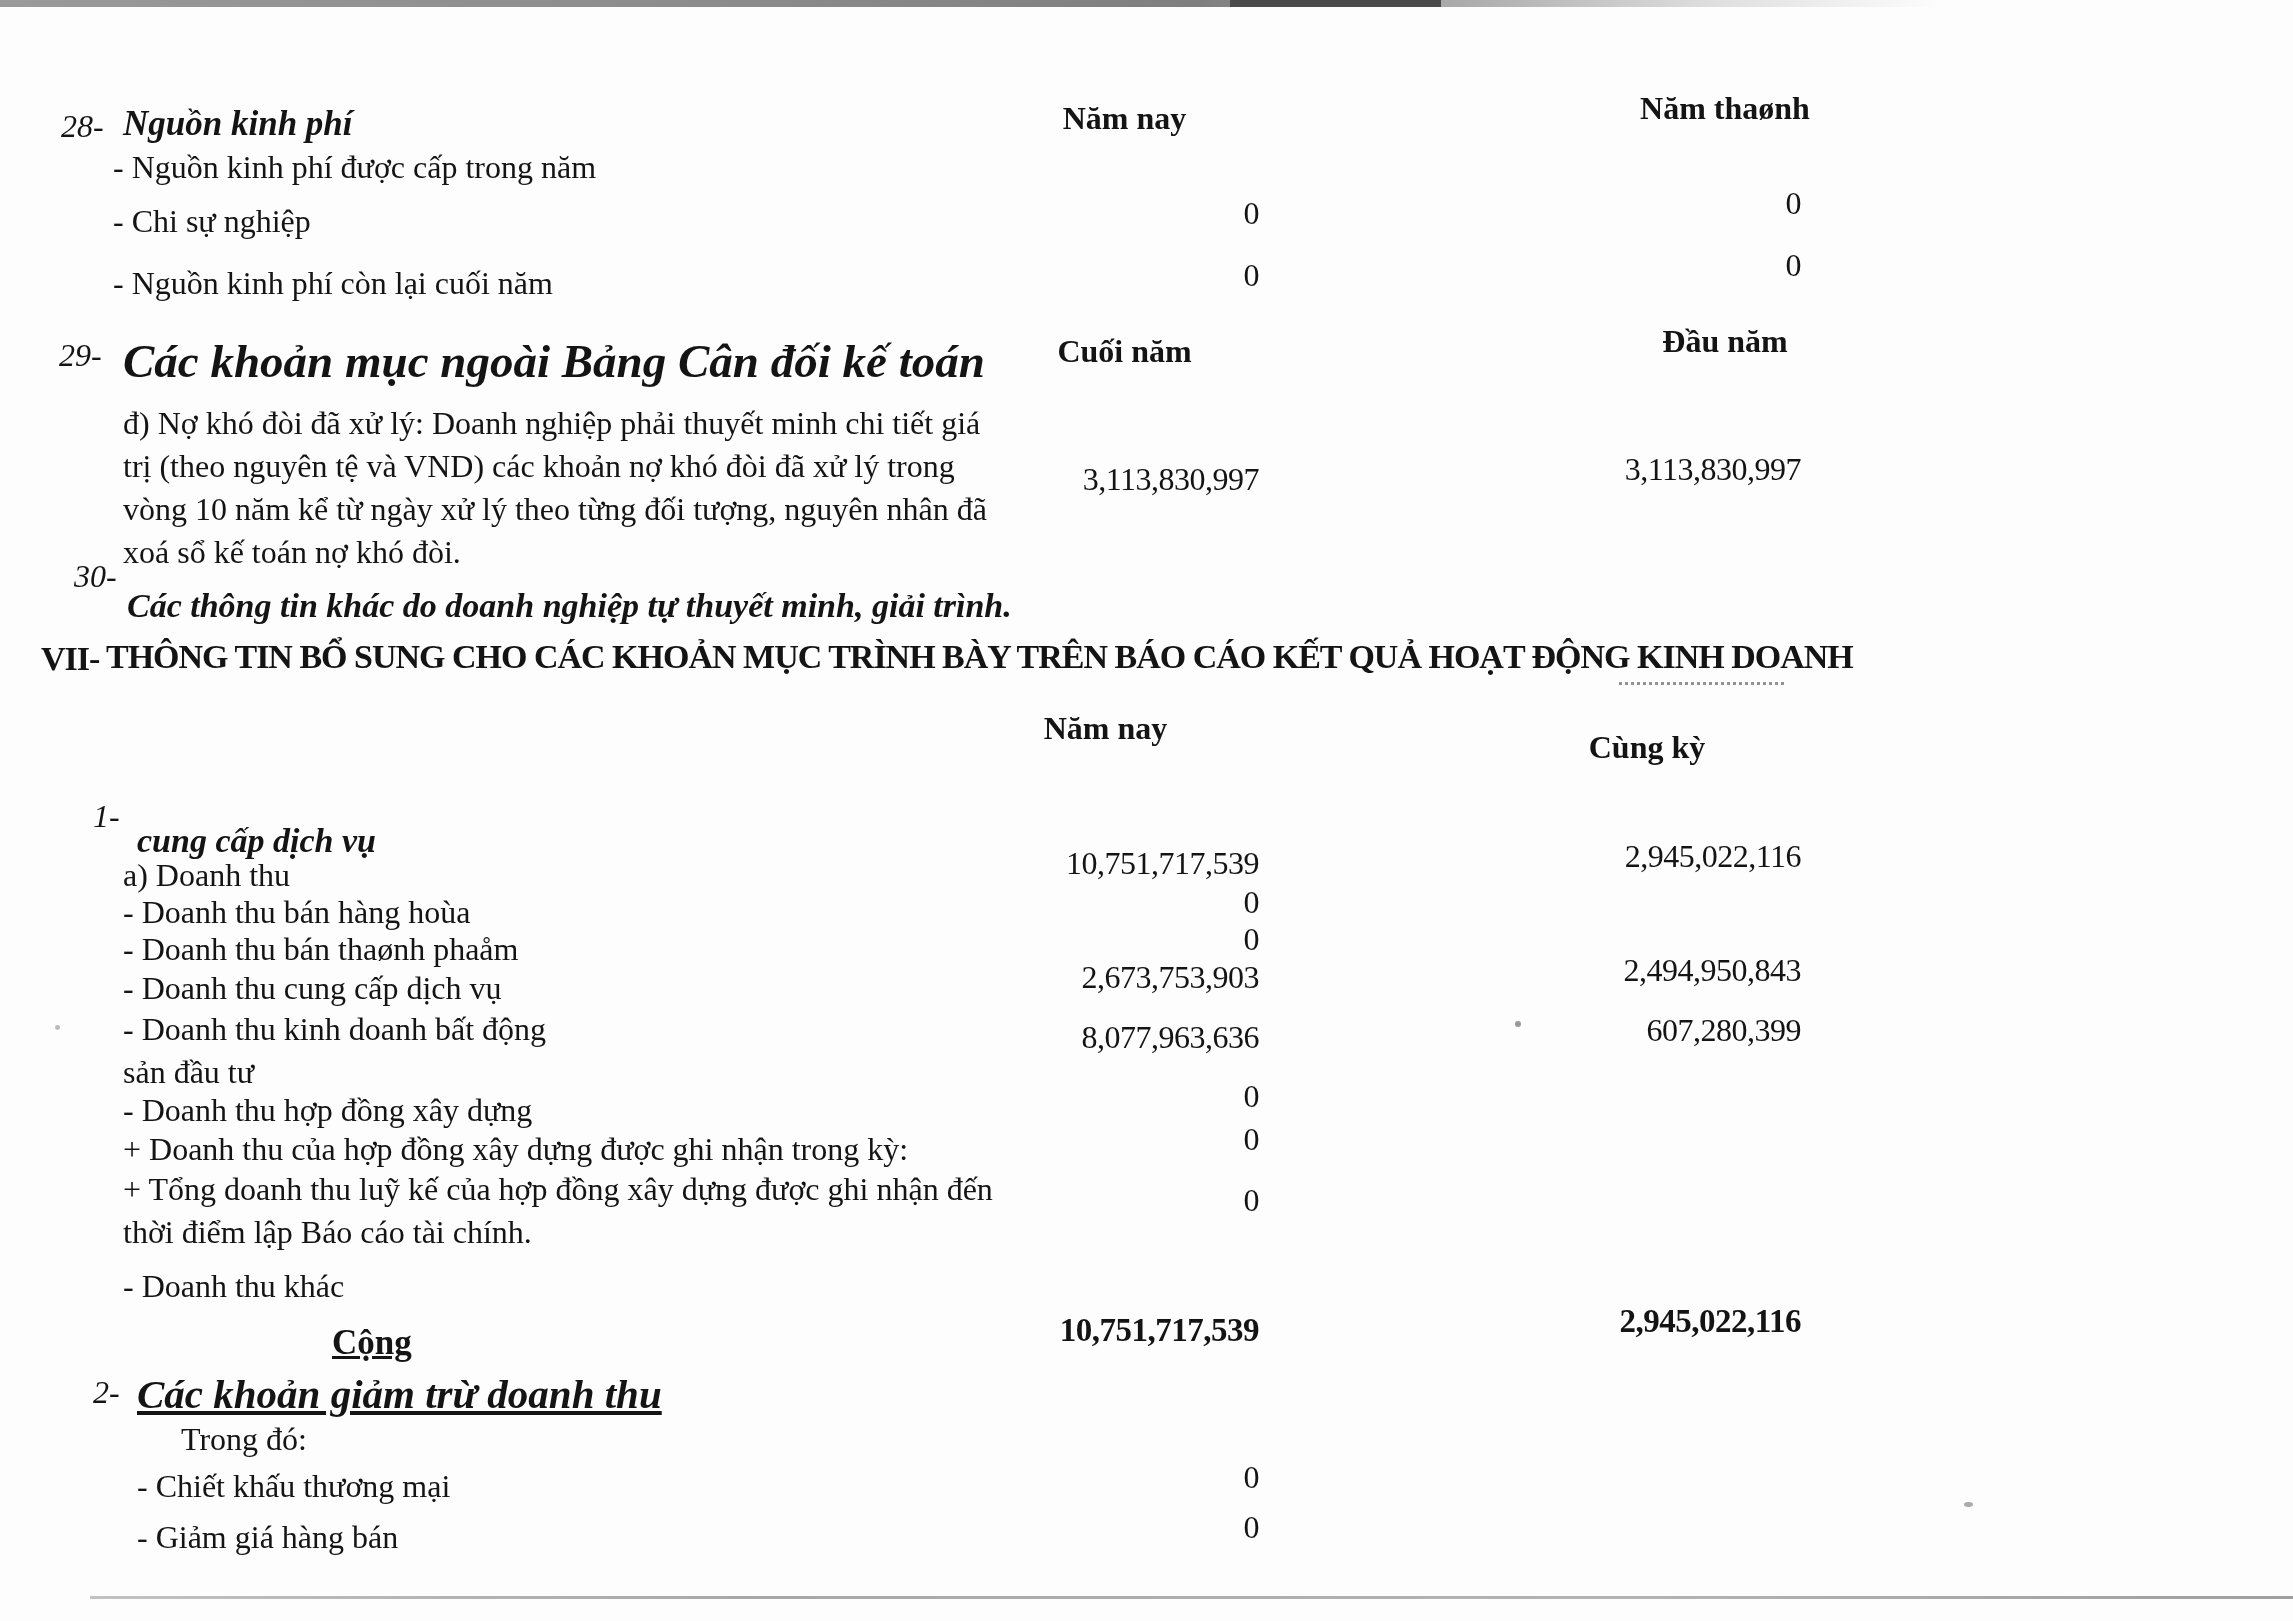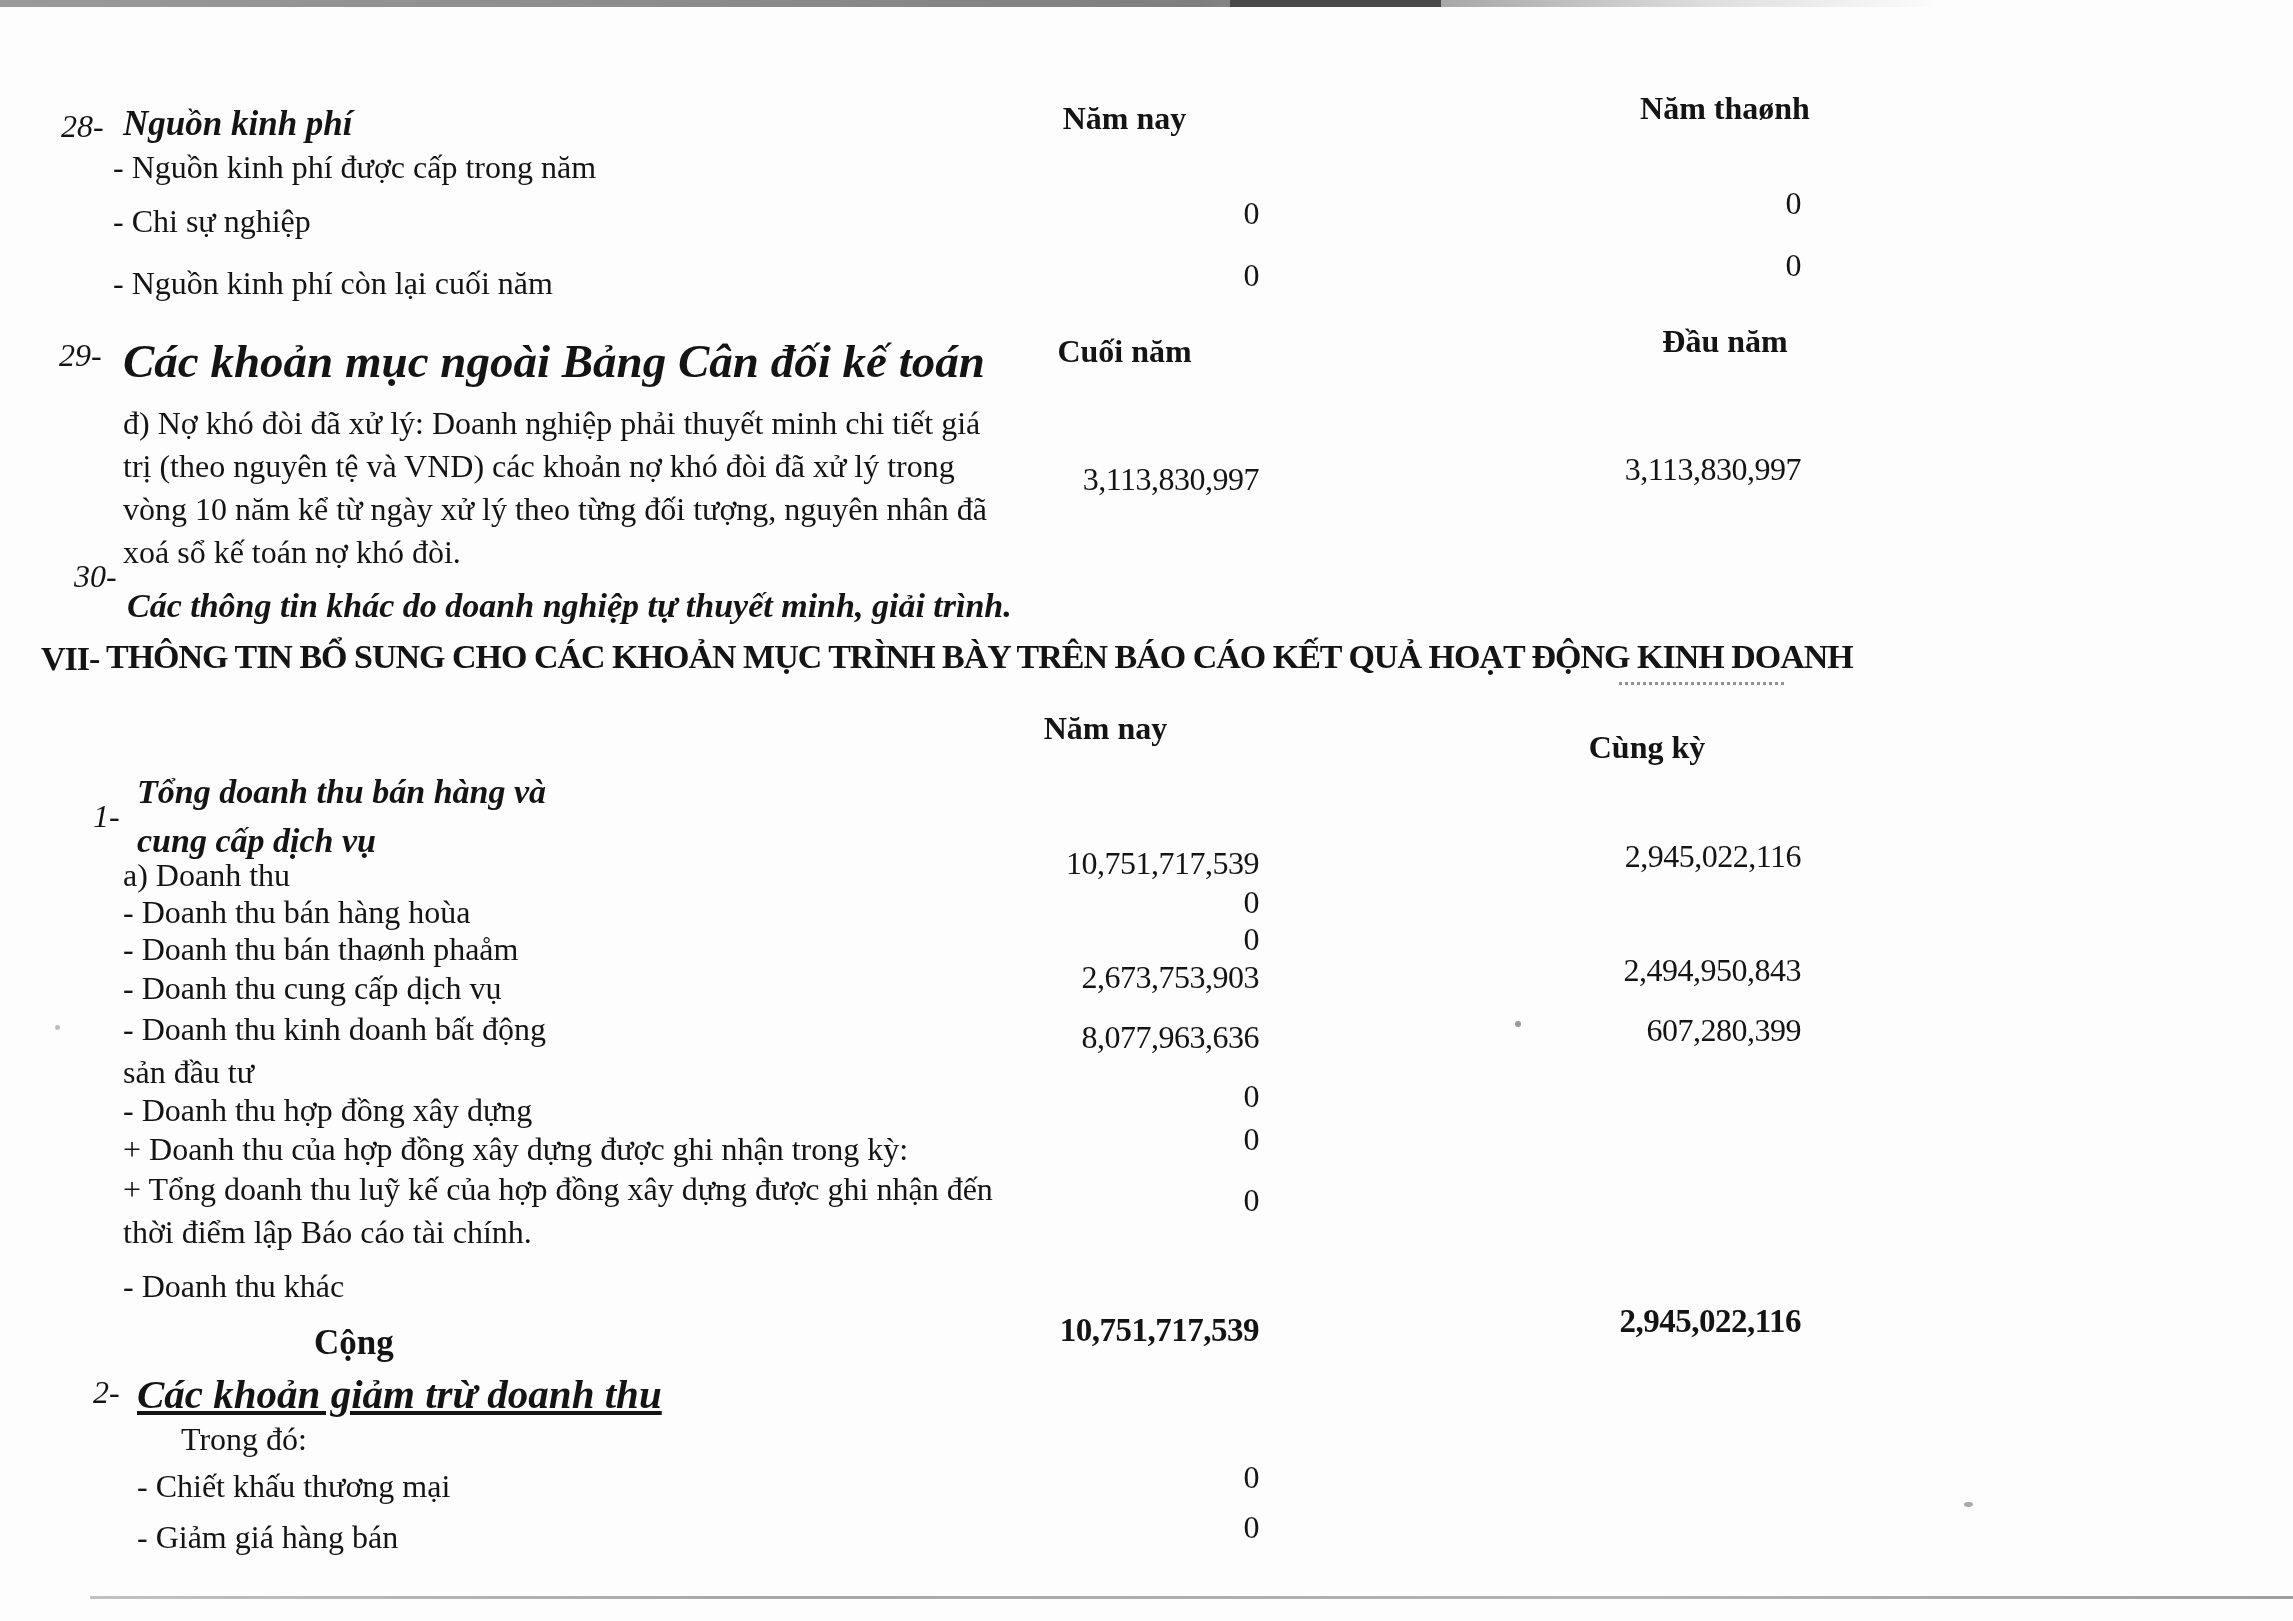--- a/index.html
+++ b/index.html
@@ -77,21 +77,20 @@
   <div class="t bi" style="top:584px;left:127px;font-size:34px;">Các thông tin khác do doanh nghiệp tự thuyết minh, giải trình.</div>
 
   <div class="t heading7" style="top:637px;left:41px;">VII-</div>
   <div class="t heading7" style="top:635px;left:106px;">THÔNG TIN BỔ SUNG CHO CÁC KHOẢN MỤC TRÌNH BÀY TRÊN BÁO CÁO KẾT QUẢ HOẠT ĐỘNG KINH DOANH</div>
   <div class="dotted-artifact"></div>
 
   <div class="t colhead" style="top:708px;left:995px;width:221px;">Năm nay</div>
   <div class="t colhead" style="top:727px;left:1549px;width:196px;">Cùng kỳ</div>
 
   <div class="t i" style="top:796px;left:93px;">1-</div>
-  <div class="t bi" style="top:770px;left:137px;font-size:34px;">Tổng  doanh thu bán hàng và</div>
   <div class="t bi" style="top:819px;left:137px;font-size:34px;">cung cấp dịch vụ</div>
 
   <div class="t" style="top:855px;left:123px;">a) Doanh thu</div>
   <div class="t v1 num" style="top:843px;">10,751,717,539</div>
   <div class="t v2 num" style="top:836px;">2,945,022,116</div>
 
   <div class="t" style="top:892px;left:123px;">- Doanh thu bán hàng hoùa</div>
   <div class="t v1 z1 num" style="top:882px;">0</div>
 
   <div class="t" style="top:929px;left:123px;">- Doanh thu bán thaønh phaåm</div>
@@ -109,21 +108,21 @@
   <div class="t v1 z1 num" style="top:1076px;">0</div>
 
   <div class="t" style="top:1129px;left:123px;">+ Doanh thu của hợp đồng xây dựng được ghi nhận trong kỳ:</div>
   <div class="t v1 z1 num" style="top:1119px;">0</div>
 
   <div class="t wrap" style="top:1168px;left:123px;width:902px;line-height:43px;">+ Tổng doanh thu luỹ kế của hợp đồng xây dựng được ghi nhận đến thời điểm lập Báo cáo tài chính.</div>
   <div class="t v1 z1 num" style="top:1180px;">0</div>
 
   <div class="t" style="top:1266px;left:123px;">- Doanh thu khác</div>
 
-  <div class="t b" style="top:1321px;left:314px;font-size:35px;">Cộng</div>
+  <div class="t b" style="top:1321px;left:332px;font-size:35px;text-decoration:underline;">Cộng</div>
   <div class="t v1 num b" style="top:1309px;font-size:33px;">10,751,717,539</div>
   <div class="t v2 num b" style="top:1300px;font-size:33px;">2,945,022,116</div>
 
   <div class="t i" style="top:1372px;left:93px;">2-</div>
   <div class="t bi" style="top:1368px;left:137px;font-size:41px;text-decoration:underline;">Các khoản giảm trừ doanh thu</div>
   <div class="t" style="top:1419px;left:137px;margin-left:44px;">Trong đó:</div>
 
   <div class="t" style="top:1466px;left:137px;">- Chiết khấu thương mại</div>
   <div class="t v1 z1 num" style="top:1457px;">0</div>
 

